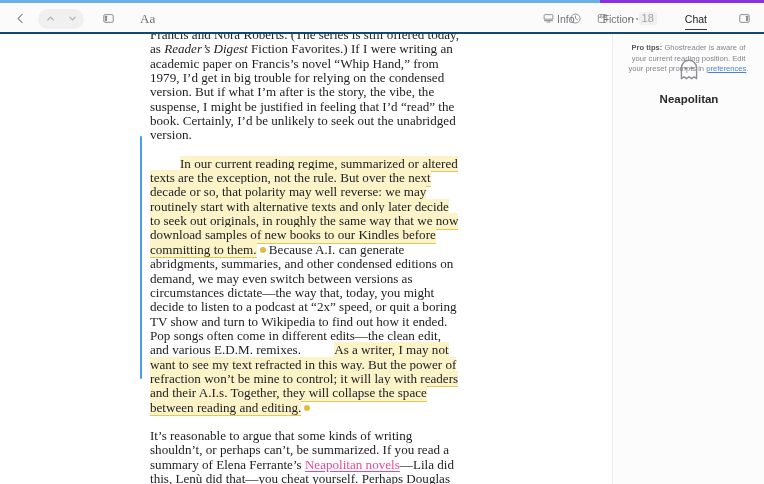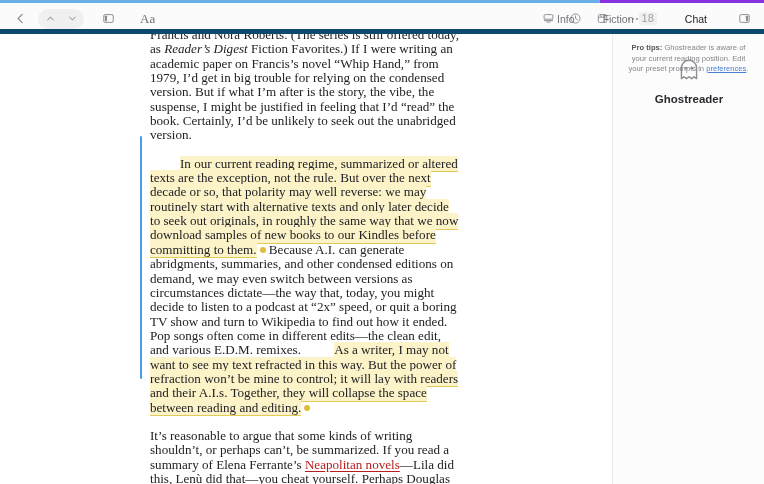--- a/index.html
+++ b/index.html
@@ -21,21 +21,21 @@
     position: absolute; top: 0; height: 3px;
   }
   .accent-left  { left: 0;   width: 600px; background: #6ab0e8; }
   .accent-right { left: 600px; width: 164px; background: #8a31e0; }
 
   
   .toolbar {
     position: absolute; top: 3px; left: 0;
     width: 764px; height: 31px;
     background: #fbfbfb;
-    border-bottom: 5px solid #0c4a6e;
+    border-bottom: 2px solid #0c4a6e;
   }
   .tb-left {
     position: absolute; left: 8px; top: 0;
     height: 31px; display: flex; align-items: center; gap: 4px;
   }
   .ic {
     width: 24px; height: 22px;
     display: flex; align-items: center; justify-content: center;
     color: #8d8d92;
     border-radius: 5px;
@@ -113,21 +113,21 @@
   }
   .hl-note {
     display: inline-block;
     width: 6px; height: 6px;
     border-radius: 50%;
     background: #e0bb3d;
     vertical-align: 1px;
     margin-left: 3px;
   }
   .lnk {
-    color: #b91c1c;
+    color: #ec4899;
     text-decoration: underline;
     text-underline-offset: 1.5px;
   }
 
   
   .gutter {
     position: absolute;
     left: 140px; top: 102px;
     width: 2px; height: 243px;
     background: #4a9ee8;
@@ -267,21 +267,21 @@
   <div class="side">
 
     <div class="ghost-head">
       <div class="ghost-ico">
         <svg width="26" height="26" viewBox="0 0 24 24" fill="none" stroke="currentColor" stroke-width="1.3" stroke-linejoin="round">
           <path d="M5 20V10a7 7 0 0 1 14 0v10l-2.3-1.8L14.4 20 12 18.2 9.6 20 7.3 18.2z"></path>
           <circle cx="9.3" cy="10.4" r="1.25" fill="currentColor" stroke="none"></circle>
           <circle cx="14.7" cy="10.4" r="1.25" fill="currentColor" stroke="none"></circle>
         </svg>
       </div>
-      <div class="ghost-title">Ghostreader</div>
+      <div class="ghost-title">Neapolitan</div>
     </div>
 
     <div class="pro">
       <b>Pro tips:</b><span> Ghostreader is aware of your current reading position. Edit your preset prompts in </span><a href="#">preferences</a><span>.</span>
     </div>
 
   </div>
 </div>
 
 </body></html>

